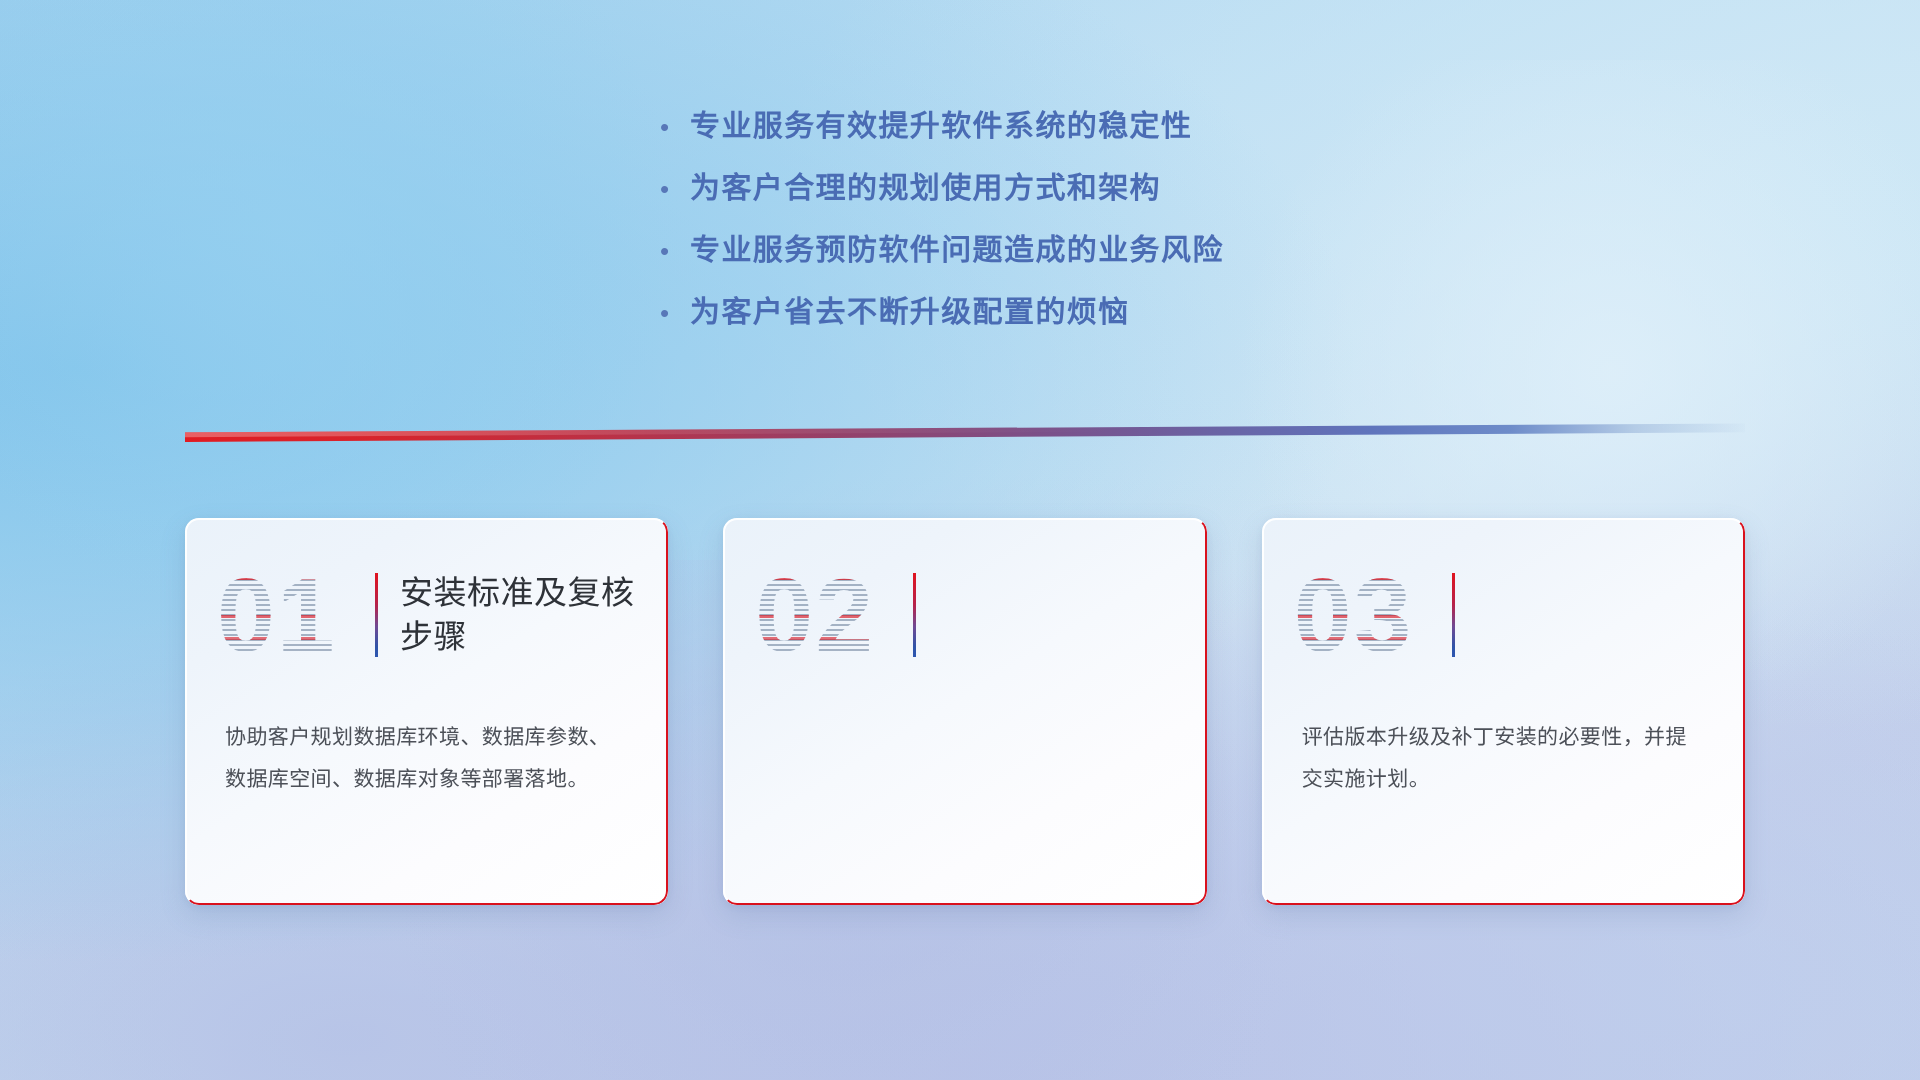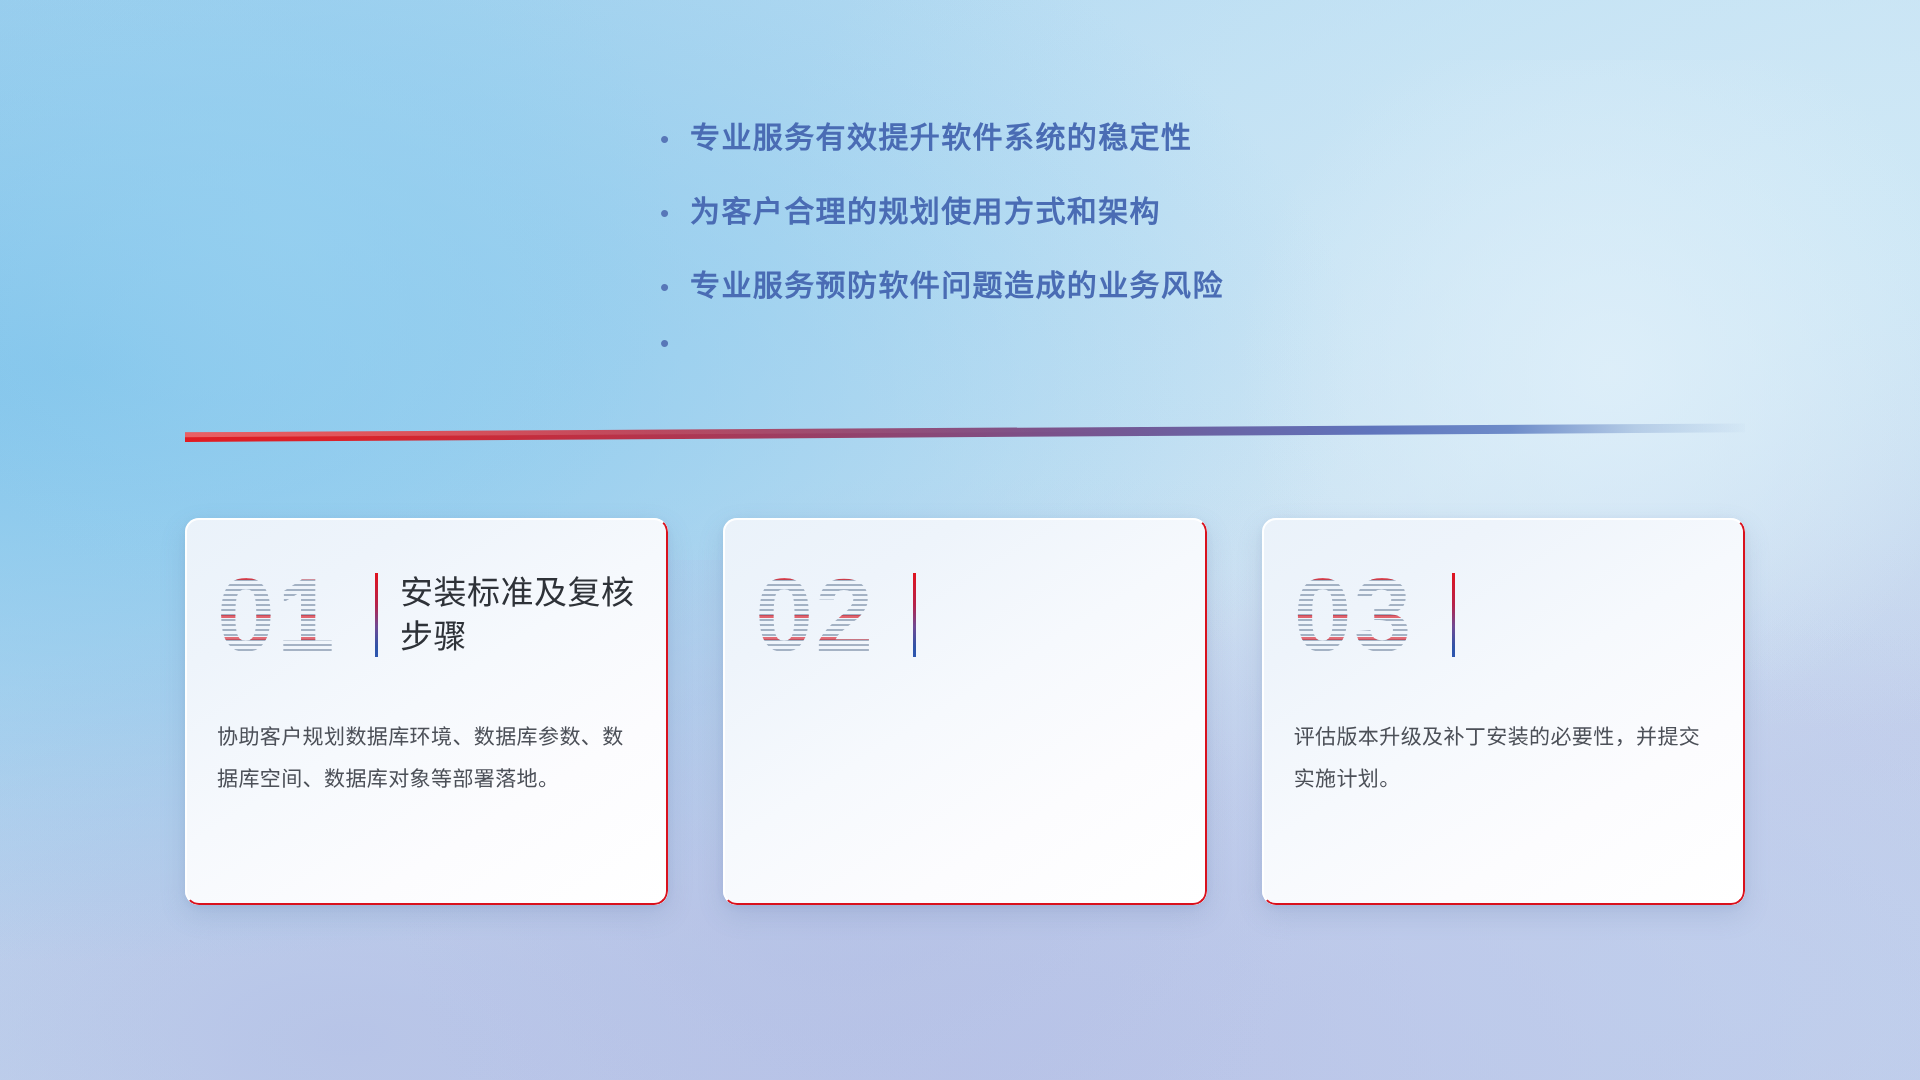--- a/index.html
+++ b/index.html
@@ -71,21 +71,20 @@
     line-height: 1;
     text-align: left;
   }
   .bullet-text {
     font-size: 30px;
     font-weight: 700;
     color: #4a6cb4;
     letter-spacing: 1.4px;
     line-height: 1.2;
     white-space: nowrap;
-    margin-top: 12px;
   }
 
   
   .divider-wrap {
     position: absolute;
     left: 185px;
     top: 420px;
     width: 1560px;
     height: 22px;
   }
@@ -235,21 +234,21 @@
     background: linear-gradient(180deg, #e0131f 0%, #b6224a 38%, #6f4a94 64%, #2f54a8 88%, #2d56b0 100%);
   }
   .card-title {
     font-size: 33px;
     font-weight: 400;
     color: #2e3238;
     line-height: 1.32;
     letter-spacing: 0.5px;
   }
   .card-body {
-    padding: 38px 40px 0 32px;
+    padding: 38px 40px 0 40px;
     font-size: 21px;
     color: #4c5058;
     line-height: 2.0;
     letter-spacing: 0.4px;
   }
 </style>
 </head>
 <body>
 
 <div class="stage">
@@ -270,20 +269,21 @@
       <span class="bullet-text">为客户合理的规划使用方式和架构</span>
     </div>
 
     <div class="bullet-row">
       <span class="bullet-dot">•</span>
       <span class="bullet-text">专业服务预防软件问题造成的业务风险</span>
     </div>
 
     <div class="bullet-row">
       <span class="bullet-dot">•</span>
+      <span class="bullet-text">为客户省去不断升级配置的烦恼</span>
     </div>
 
   </div>
 
   <div class="divider-wrap">
     <div class="divider-wedge"></div>
     <div class="divider-shade"></div>
   </div>
 
   <div class="cards">

